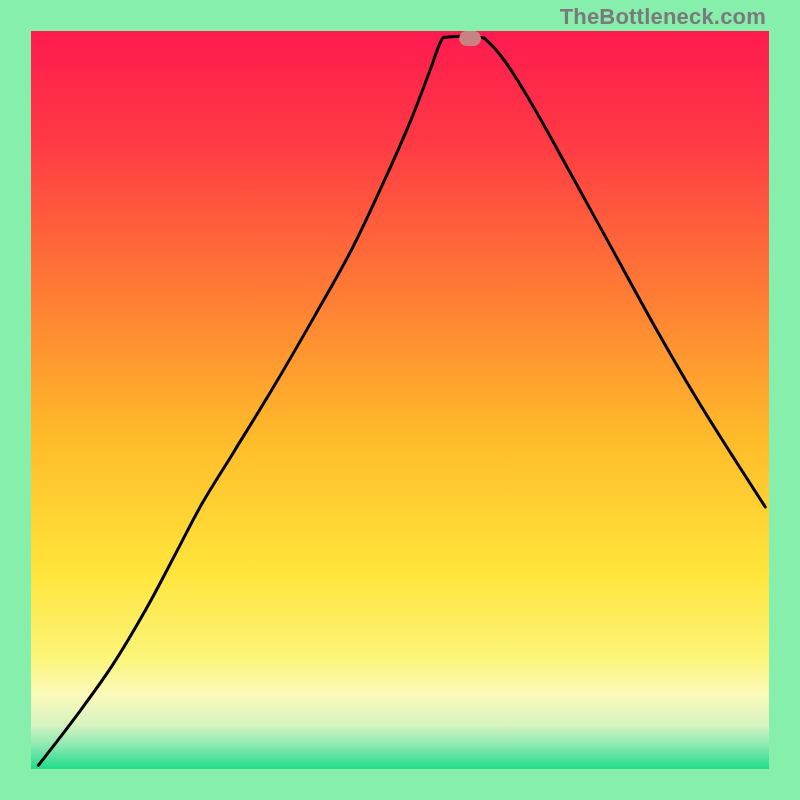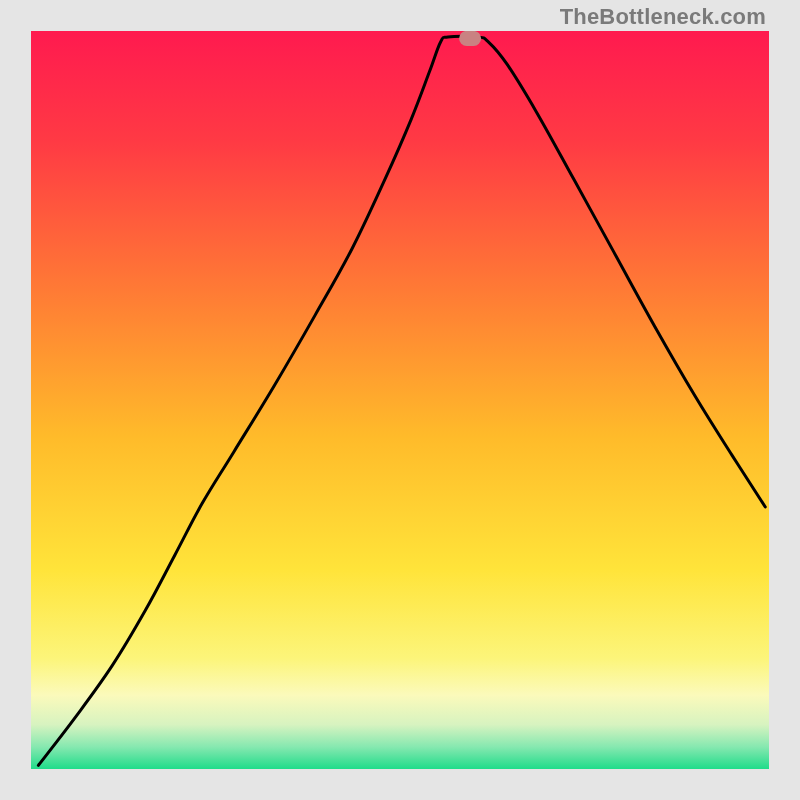--- a/index.html
+++ b/index.html
@@ -9,21 +9,21 @@
     height: 800px;
     background: #000;
     overflow: hidden;
   }
   .frame {
     position: absolute;
     left: 0;
     top: 0;
     width: 800px;
     height: 800px;
-    background: #e5e5e5;
+    background: #86efac;
   }
   .plot {
     position: absolute;
     left: 31px;
     top: 31px;
     width: 738px;
     height: 738px;
     overflow: hidden;
   }
   .watermark {

